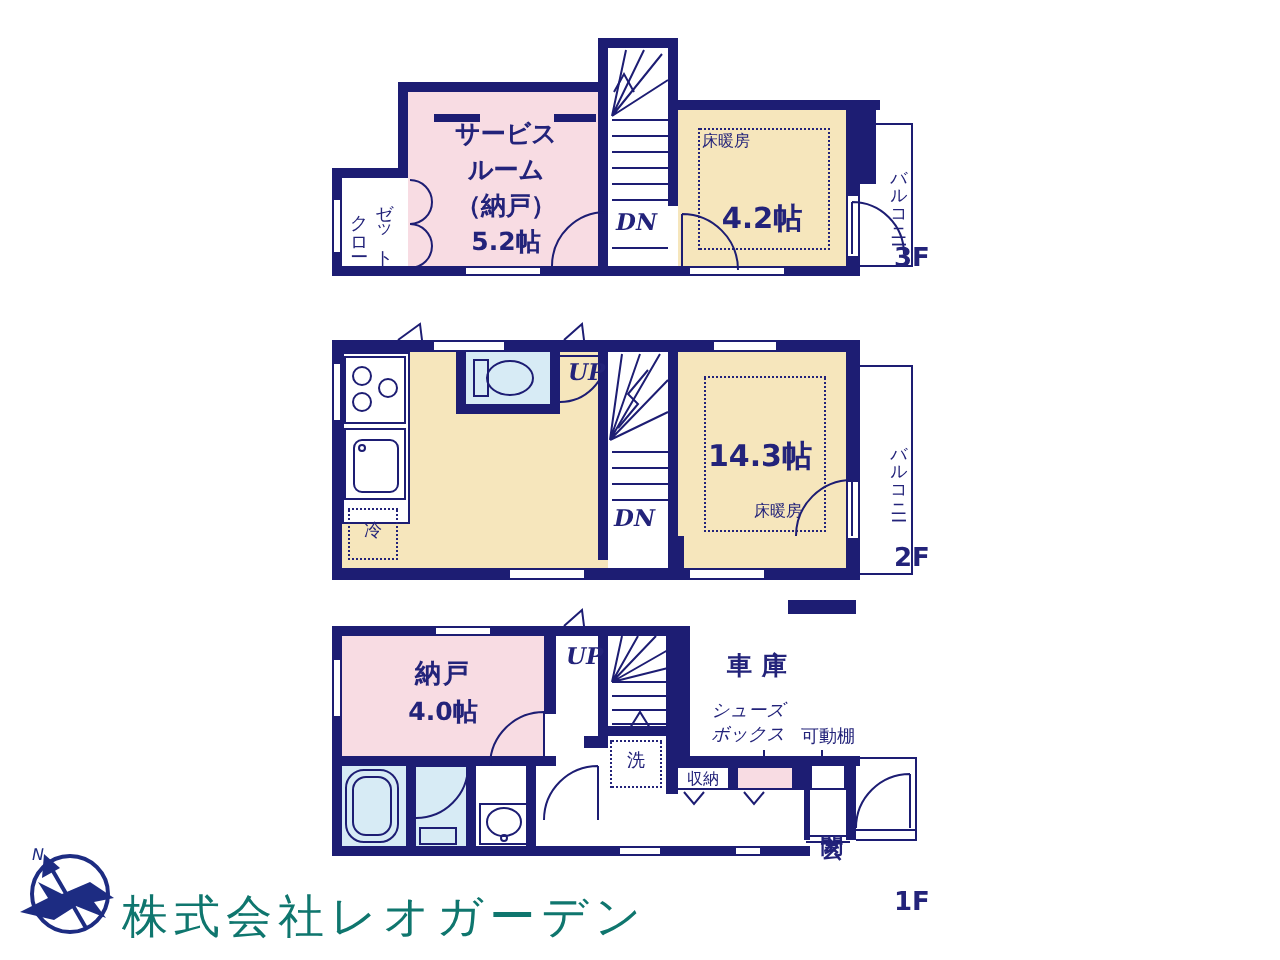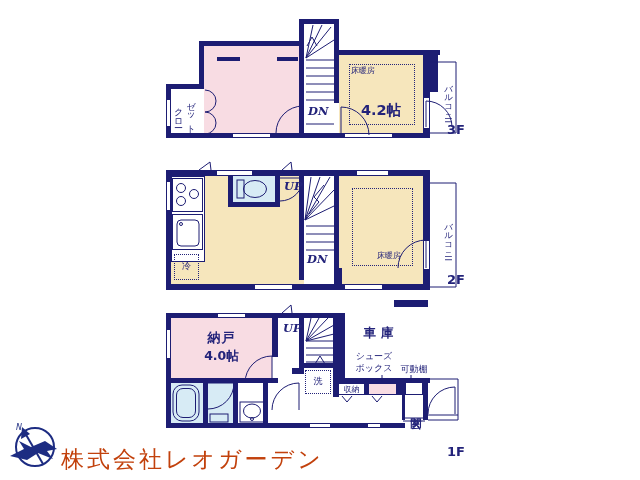--- a/index.html
+++ b/index.html
@@ -17,21 +17,21 @@
          box-sizing:border-box;z-index:12;}
   .thinbox{position:absolute;border:1px solid #1d1d73;background:#fff;box-sizing:border-box;z-index:5;}
   .dotted{position:absolute;border:1px dotted #23237a;box-sizing:border-box;z-index:6;}
   svg.lines{position:absolute;left:0;top:0;z-index:30;pointer-events:none;}
   .lbl{position:absolute;color:#23237a;z-index:40;line-height:1.4;white-space:pre-line;}
   .ctr{text-align:center;}
   .b{font-weight:bold;}
   .vrl{writing-mode:vertical-rl;}
   .vlr{writing-mode:vertical-lr;}
   .updn{font-family:"DejaVu Serif","Liberation Serif",serif;font-style:italic;font-weight:bold;}
-  .company{color:#c2410c;letter-spacing:3px;}
+  .company{color:#0f766e;letter-spacing:3px;}
 </style>
 </head>
 <body>
 
 <div id="canvas">
 
   <div class="floor pink" style="left:204px;top:46px;width:98px;height:87px;"></div>
   <div class="floor cream" style="left:339px;top:55px;width:84px;height:78px;"></div>
   <div class="floor cream" style="left:171px;top:176px;width:252px;height:109px;"></div>
   <div class="floor blue" style="left:233px;top:176px;width:42px;height:26px;"></div>
@@ -181,40 +181,45 @@
     <g>
       <circle cx="35" cy="447" r="19" stroke="#1d2c82" stroke-width="2" fill="none"></circle>
       <path d="M43 464 L25 433" stroke="#1d2c82" stroke-width="2" fill="none"></path>
       <path d="M22 427 L21 439 L30 434 Z" fill="#1d2c82"></path>
       <path d="M10 456 L24 449 L19 441 L31 447 L45 441 L57 449 L47 451 L53 459 L38 453 L27 460 Z" fill="#1d2c82"></path>
     </g>
   </svg>
 
   <div class="lbl vlr ctr" style="left:172px;top:90px;width:32px;height:46px;font-size:9px;letter-spacing:1px;">クロー
 ゼット</div>
+  <div class="lbl ctr b" style="left:204px;top:58px;width:98px;font-size:12.5px;line-height:1.45;">サービス
+ルーム
+（納戸）
+5.2帖</div>
   <div class="lbl" style="left:351px;top:65px;font-size:8px;">床暖房</div>
   <div class="lbl ctr b" style="left:339px;top:100px;width:84px;font-size:14.5px;">4.2帖</div>
   <div class="lbl updn" style="left:308px;top:103px;font-size:11.5px;">DN</div>
   <div class="lbl vrl ctr" style="left:432px;top:66px;width:22px;height:64px;font-size:8.5px;">バルコニー</div>
   <div class="lbl b" style="left:447px;top:121px;font-size:13px;">3F</div>
 
+  <div class="lbl ctr b" style="left:337px;top:218px;width:86px;font-size:15px;">14.3帖</div>
   <div class="lbl" style="left:377px;top:250px;font-size:8px;">床暖房</div>
   <div class="lbl ctr" style="left:174px;top:260px;width:25px;font-size:9px;">冷</div>
   <div class="lbl updn" style="left:284px;top:178px;font-size:11.5px;">UP</div>
   <div class="lbl updn" style="left:307px;top:251px;font-size:11.5px;">DN</div>
   <div class="lbl vrl ctr" style="left:432px;top:200px;width:22px;height:72px;font-size:8.5px;">バルコニー</div>
   <div class="lbl b" style="left:447px;top:271px;font-size:13px;">2F</div>
 
   <div class="lbl ctr b" style="left:171px;top:329px;width:101px;font-size:13px;letter-spacing:1px;">納戸</div>
   <div class="lbl ctr b" style="left:171px;top:347px;width:101px;font-size:12.5px;">4.0帖</div>
   <div class="lbl updn" style="left:283px;top:320px;font-size:11.5px;">UP</div>
   <div class="lbl ctr b" style="left:358px;top:324px;width:46px;font-size:12.5px;letter-spacing:5px;">車庫</div>
   <div class="lbl ctr" style="left:305px;top:375px;width:26px;font-size:9px;">洗</div>
   <div class="lbl ctr" style="left:338px;top:384px;width:27px;font-size:8px;">収納</div>
-  <div class="lbl ctr" style="left:350px;top:351px;width:48px;font-size:9px;line-height:1.3;">シューズ
+  <div class="lbl ctr" style="left:350px;top:351px;width:48px;font-size:9px;line-height:1.3;font-style:italic;">シューズ
 ボックス</div>
   <div class="lbl ctr" style="left:398px;top:363px;width:32px;font-size:9px;">可動棚</div>
   <div class="lbl vrl ctr b" style="left:405px;top:395px;width:18px;height:28px;font-size:11px;">玄関</div>
   <div class="lbl b" style="left:447px;top:410px;font-size:13px;margin-top:33px;">1F</div>
 
   <div class="lbl" style="left:16px;top:422px;font-size:8px;font-style:italic;color:#1d2c82;">N</div>
   <div class="lbl company" style="left:61px;top:443px;font-size:23px;">株式会社レオガーデン</div>
 
 </div>
 

